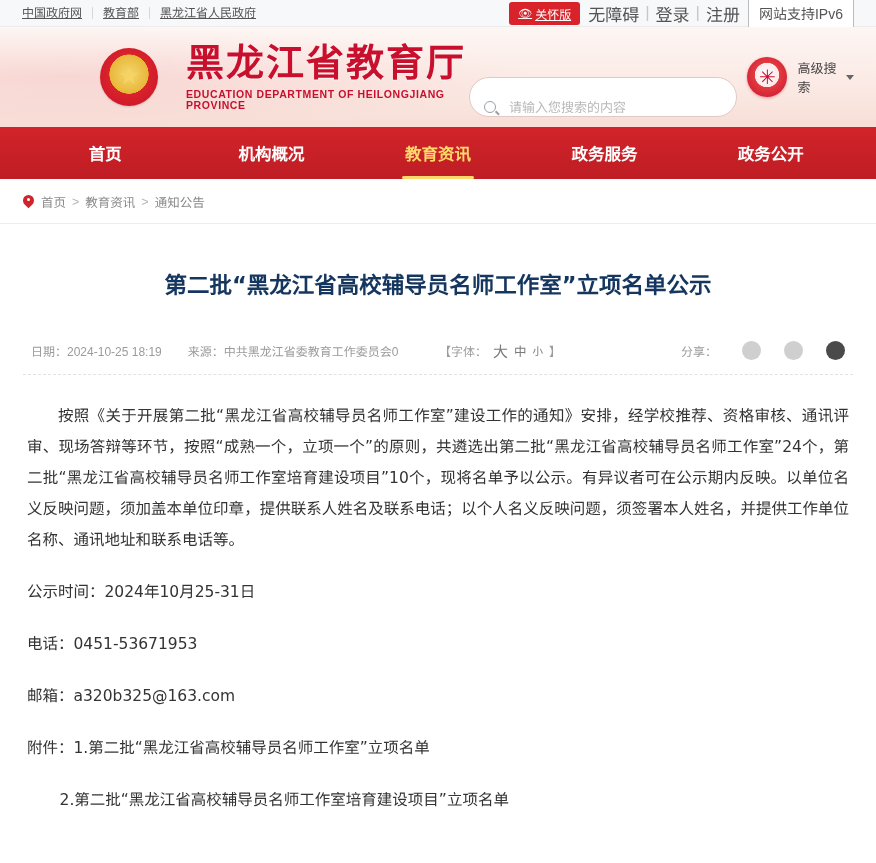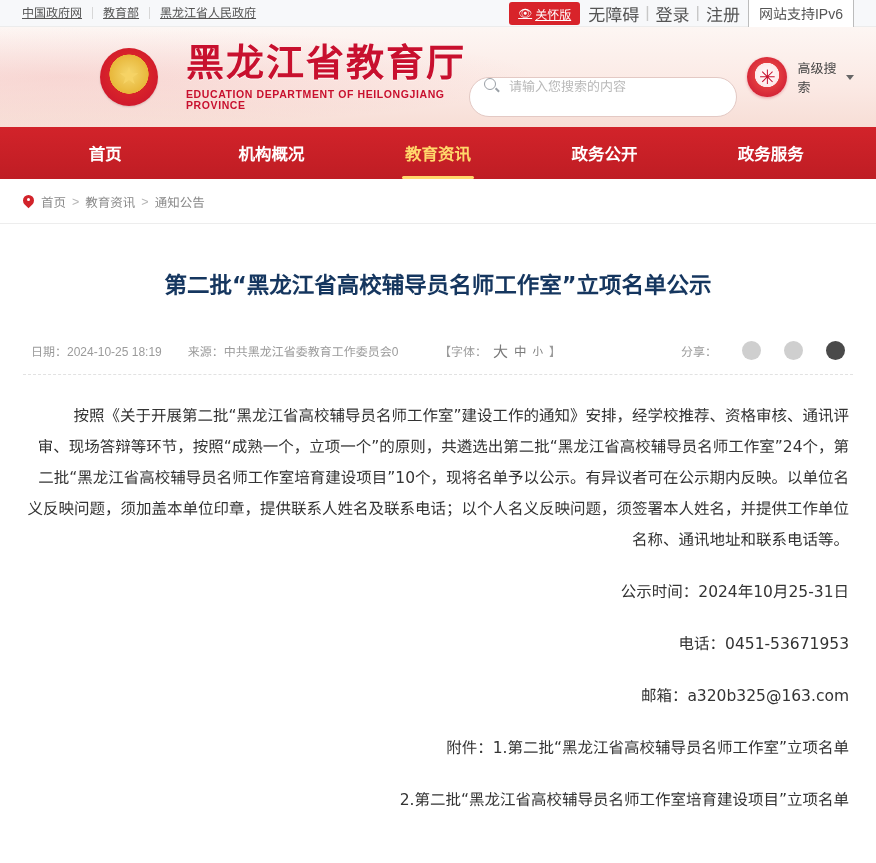--- a/index.html
+++ b/index.html
@@ -71,21 +71,21 @@
     font-size: 38px; font-weight: 700; color: #c8102e; letter-spacing: 2px;
     text-shadow: 0 1px 0 rgba(255,255,255,.6);
   }
   .brand-en {
     margin-top: 7px; font-size: 10.5px; color: #c8102e; letter-spacing: .6px; font-weight: 700;
   }
 
   .search-zone { margin-left: auto; display: flex; align-items: center; gap: 10px; position: relative; z-index: 2; }
   .search-box {
     width: 300px; height: 40px; background: #fff; border: 1px solid #e3c9c4;
-    border-radius: 20px; display: flex; align-items: flex-start; padding: 0 14px; gap: 8px; margin-top: 40px;
+    border-radius: 20px; display: flex; align-items: flex-end; padding: 0 14px; gap: 8px; margin-top: 40px;
   }
   .search-box input {
     border: none; outline: none; flex: 1; font-size: 13px; color: #333;
     background: transparent; font-family: "Liberation Sans", sans-serif;
   }
   .search-box input::placeholder { color: #b9b9b9; }
   .mag { width: 15px; height: 15px; position: relative; flex: 0 0 15px; }
   .mag:before {
     content: ""; position: absolute; width: 10px; height: 10px; border: 1.6px solid #9aa0a6;
     border-radius: 50%; left: 0; top: 0;
@@ -171,21 +171,20 @@
   .s-weibo { background: #cfcfcf; }
   .s-qq { background: #4a4a4a; }
 
   .body-text { padding: 26px 4px 0 4px; }
   .body-text p {
     margin: 0 0 21px 0;
     font-size: 15.5px;
     line-height: 2.0;
     color: #333;
     font-family: "DejaVu Sans", "Liberation Sans", sans-serif;
-    text-align: right;
   }
   .p-indent { text-indent: 2em; text-align: justify; }
   .p-attach2 { padding-left: 2.1em; }
   .mono { font-family: "DejaVu Sans Mono", "Liberation Mono", monospace; font-size: 14.5px; }
 </style>
 </head>
 <body>
 
 <div class="topbar">
   <div class="topbar-left">
@@ -228,22 +227,22 @@
       <span class="caret-down"></span>
     </div>
   </div>
 </div>
 
 <div class="nav">
   <div class="nav-inner">
     <div class="nav-item">首页</div>
     <div class="nav-item">机构概况</div>
     <div class="nav-item active">教育资讯</div>
+    <div class="nav-item">政务服务</div>
     <div class="nav-item">政务公开</div>
-    <div class="nav-item">政务服务</div>
   </div>
 </div>
 
 <div class="crumb-wrap">
   <div class="crumb">
     <span class="pin"></span>
     <a href="#">首页</a>
     <span class="gt">&gt;</span>
     <a href="#">教育资讯</a>
     <span class="gt">&gt;</span>

